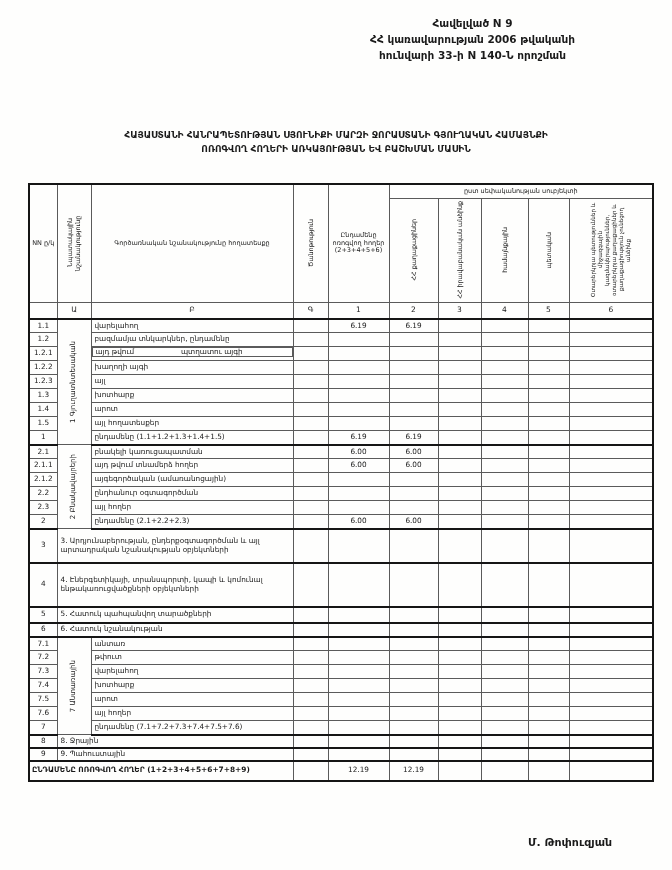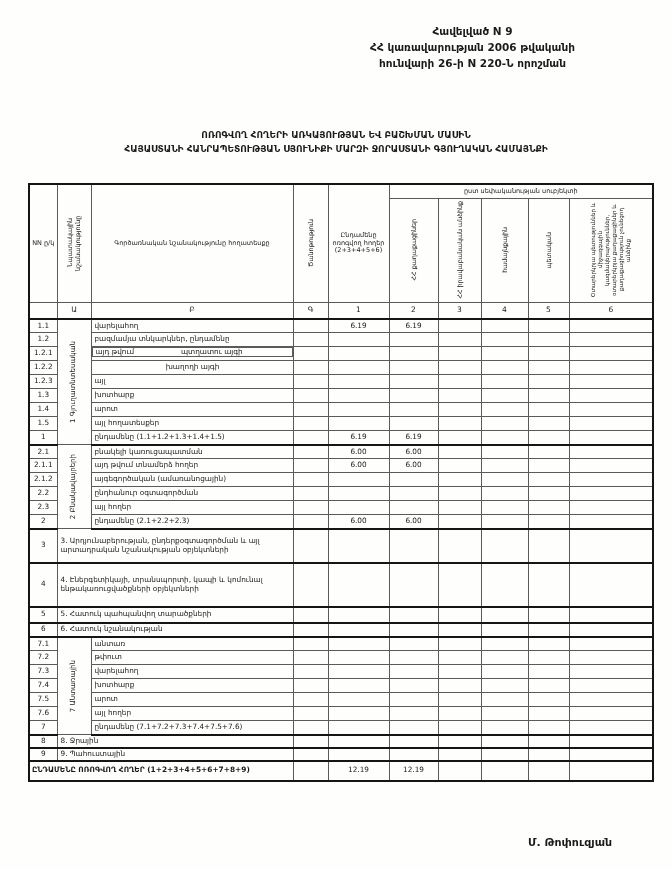--- a/index.html
+++ b/index.html
@@ -1,20 +1,20 @@
 <!DOCTYPE html>
 <html><head>
 <meta charset="utf-8">
 <style>
   html,body{margin:0;padding:0;background:#ffffff;}
   .page{position:relative;width:672px;height:870px;background:#fefefd;overflow:hidden;
         font-family:"DejaVu Sans",sans-serif;color:#1a1a1a;-webkit-font-smoothing:antialiased;}
 
   
-  .appendix{position:absolute;top:24px;left:300px;width:345px;text-align:center;
+  .appendix{position:absolute;top:16px;left:300px;width:345px;text-align:center;
             font-weight:bold;font-size:10.5px;line-height:1.5;}
 
   
   .titleblock{position:absolute;top:125px;left:0;width:672px;text-align:center;}
   .title-main{font-size:11.5px;font-weight:bold;letter-spacing:6px;}
   .title-sub{font-size:9px;font-weight:bold;line-height:1.5;margin-top:4px;}
 
   
   table{position:absolute;left:28px;top:183px;width:624px;border-collapse:collapse;
         table-layout:fixed;border:2px solid #151515;}
@@ -28,21 +28,21 @@
 
   .vt{writing-mode:vertical-rl;transform:rotate(180deg);margin:0 auto;
       font-size:6.3px;line-height:1.25;max-height:98px;white-space:normal;}
   .vt-sec{writing-mode:vertical-rl;transform:rotate(180deg);margin:0 auto;
       font-size:7px;line-height:1.1;max-height:118px;}
   .vt-small{font-size:5.6px;max-height:100px;}
 
   .c-no{text-align:center;}
   .c-label{text-align:left;padding-left:3px;}
   .c-v{text-align:center;}
-  .tc{text-align:center;}
+  .tc{}
   .split{display:flex;align-items:center;justify-content:space-between;}
   .split .sp{flex:0 0 auto;}
   .split .sc{flex:1 1 auto;text-align:center;}
 
   tr.h14{height:14px;} tr.h13{height:13px;} tr.h16{height:16px;}
   tr.h34{height:34px;} tr.h44{height:44px;} tr.h20{height:20px;}
   tr.bb td{border-bottom:2px solid #151515;}
   .wrap2{white-space:normal;}
   .grand-label{font-weight:bold;font-size:7.4px;text-align:left;}
 
@@ -51,27 +51,27 @@
   .signature{position:absolute;left:528px;top:836px;font-size:11px;font-weight:bold;}
 </style>
 </head>
 <body>
 
 <div class="page">
 
   <div class="appendix">
     <div>Հավելված N 9</div>
     <div>ՀՀ կառավարության 2006 թվականի</div>
-    <div>հունվարի 26-ի N 220-Ն որոշման</div>
+    <div>հունվարի 33-ի N 140-Ն որոշման</div>
   </div>
 
   <div class="titleblock">
     <div class="title-sub">
+      <div>ՀԱՅԱՍՏԱՆԻ ՀԱՆՐԱՊԵՏՈՒԹՅԱՆ ՍՅՈՒՆԻՔԻ ՄԱՐԶԻ ՋՈՐԱՍՏԱՆԻ ԳՅՈՒՂԱԿԱՆ ՀԱՄԱՅՆՔԻ</div>
       <div>ՈՌՈԳՎՈՂ ՀՈՂԵՐԻ ԱՌԿԱՅՈՒԹՅԱՆ ԵՎ ԲԱՇԽՄԱՆ ՄԱՍԻՆ</div>
-      <div>ՀԱՅԱՍՏԱՆԻ ՀԱՆՐԱՊԵՏՈՒԹՅԱՆ ՍՅՈՒՆԻՔԻ ՄԱՐԶԻ ՋՈՐԱՍՏԱՆԻ ԳՅՈՒՂԱԿԱՆ ՀԱՄԱՅՆՔԻ</div>
     </div>
   </div>
 
   <table>
     <colgroup>
       <col style="width:28px">
         <col style="width:34px">
         <col style="width:202px">
         <col style="width:35px">
       <col style="width:61px">

